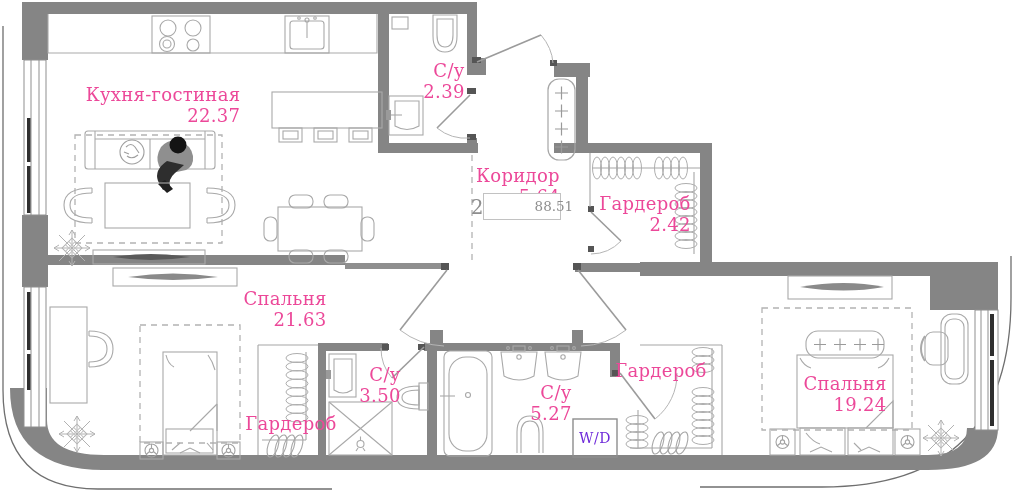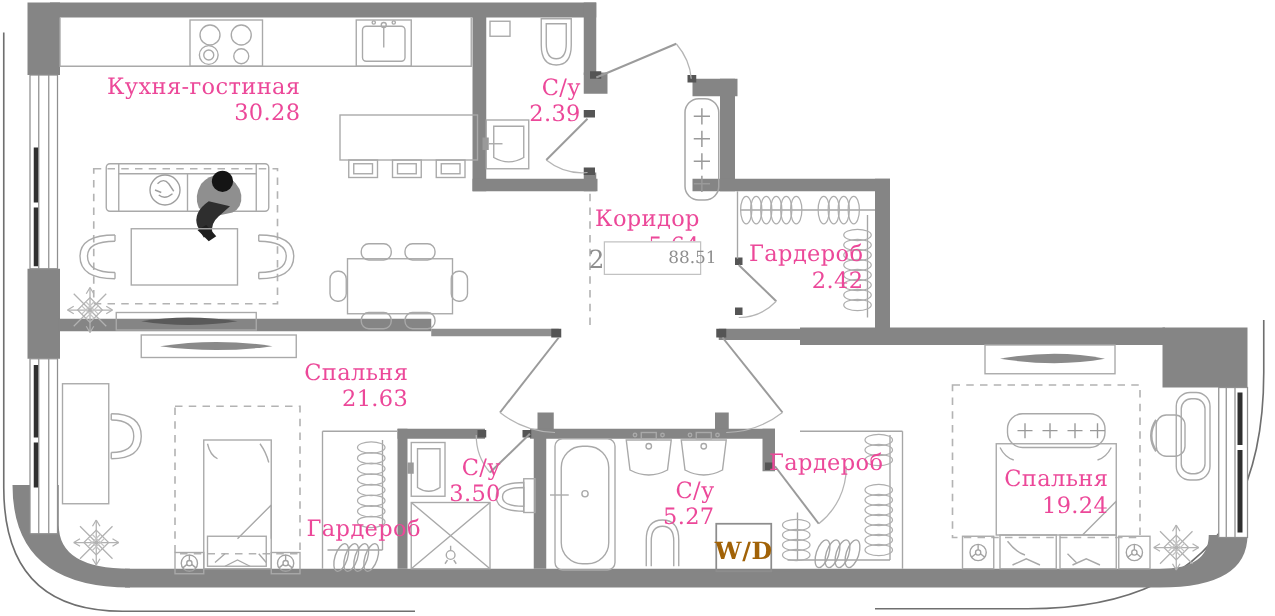--- a/index.html
+++ b/index.html
@@ -7,21 +7,21 @@
          font-family:"DejaVu Serif", serif;}
   .stage svg{position:absolute;left:0;top:0;}
   .lbl{position:absolute;transform:translateX(-50%);text-align:right;color:#ec4899;
        font-size:18px;line-height:1.18;white-space:nowrap;letter-spacing:.3px;}
   .lbl .area{display:block;}
   .badge{position:absolute;left:483px;top:193px;width:76px;height:25px;border:1px solid #c2c2c2;
          background:#fff;display:flex;align-items:center;justify-content:center;gap:7px;color:#8e8e8e;}
   .badge .num{font-size:20px;line-height:1;}
   .badge .sep{width:1px;height:15px;background:#cfcfcf;}
   .badge .tot{font-size:13.5px;line-height:1;margin-left:37px;}
-  .wd-lbl{position:absolute;transform:translateX(-50%);color:#a16207;font-size:19px;letter-spacing:.5px;font-weight:bold;}
+  .wd-lbl{position:absolute;transform:translateX(-50%);color:#6d28d9;font-size:14px;letter-spacing:.5px;}
 </style>
 </head>
 <body>
 
 <div class="stage">
 
 <svg width="1020" height="493" viewBox="0 0 1020 493">
   <defs>
     <g id="castr" fill="none" stroke="#a3a3a3" stroke-width="1.1">
       <circle r="6.5"></circle>
@@ -444,23 +444,23 @@
       <rect x="945" y="319" width="19" height="60" rx="8"></rect>
     </g>
     <g>
       <rect x="925" y="332" width="23" height="33" rx="8"></rect>
       <path d="M925 336 q-4 6 -4 12.5 q0 6.5 4 12.5" stroke-width="2"></path>
     </g>
     <use href="#plant" x="941" y="438"></use>
   </g>
 </svg>
 
-<div class="lbl" style="left:163px;top:59px">
+<div class="lbl" style="left:163px;top:84px">
   <span>Кухня-гостиная</span>
-  <span class="area">30.28</span>
+  <span class="area">22.37</span>
 </div>
 <div class="lbl" style="left:444px;top:60px">
   <span>С/у</span>
   <span class="area">2.39</span>
 </div>
 <div class="lbl" style="left:518px;top:165px">
   <span>Коридор</span>
   <span class="area">5.64</span>
 </div>
 <div class="lbl" style="left:645px;top:193px">

